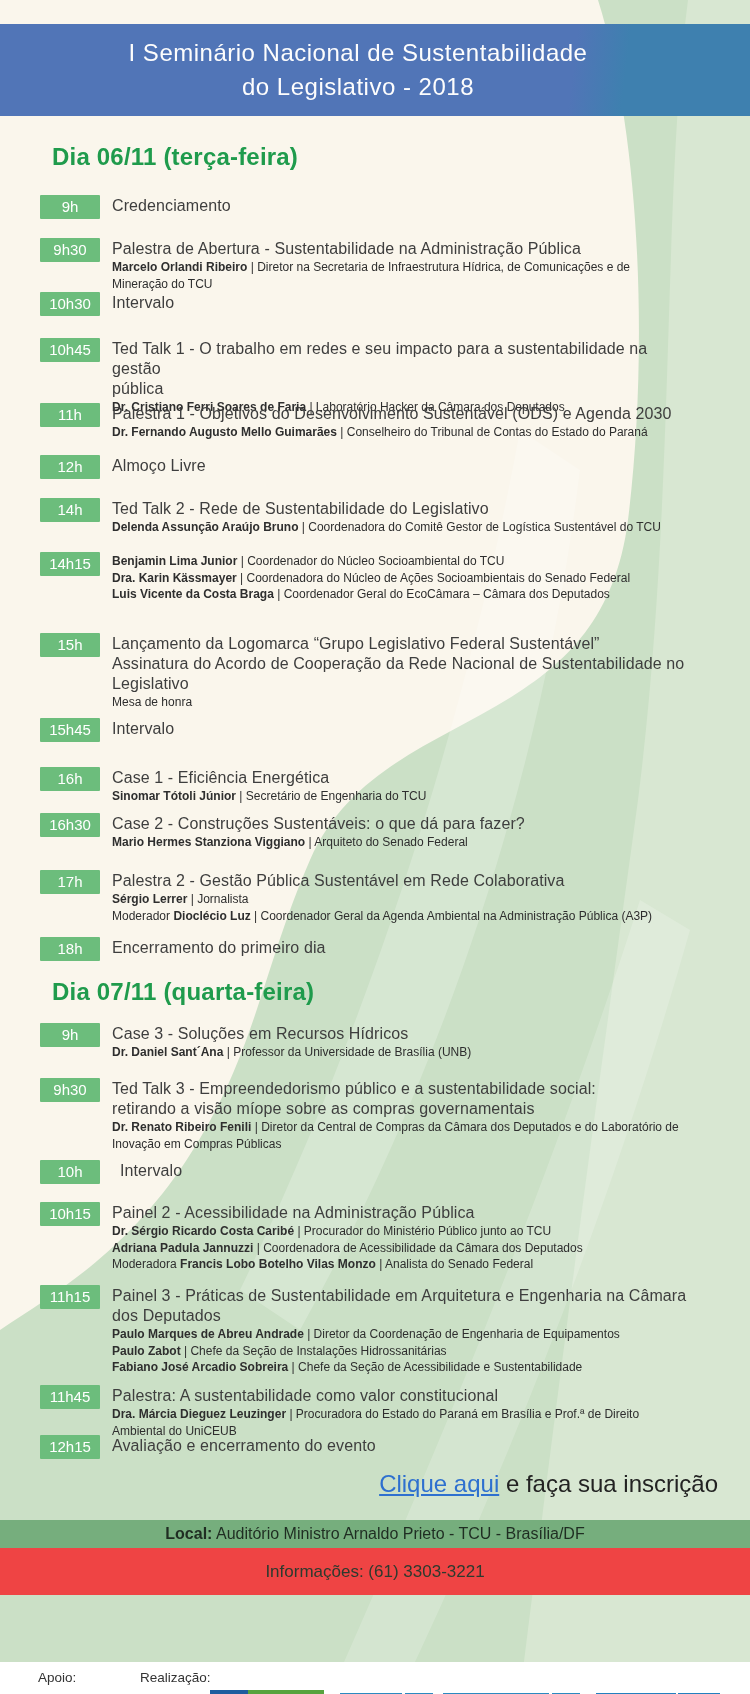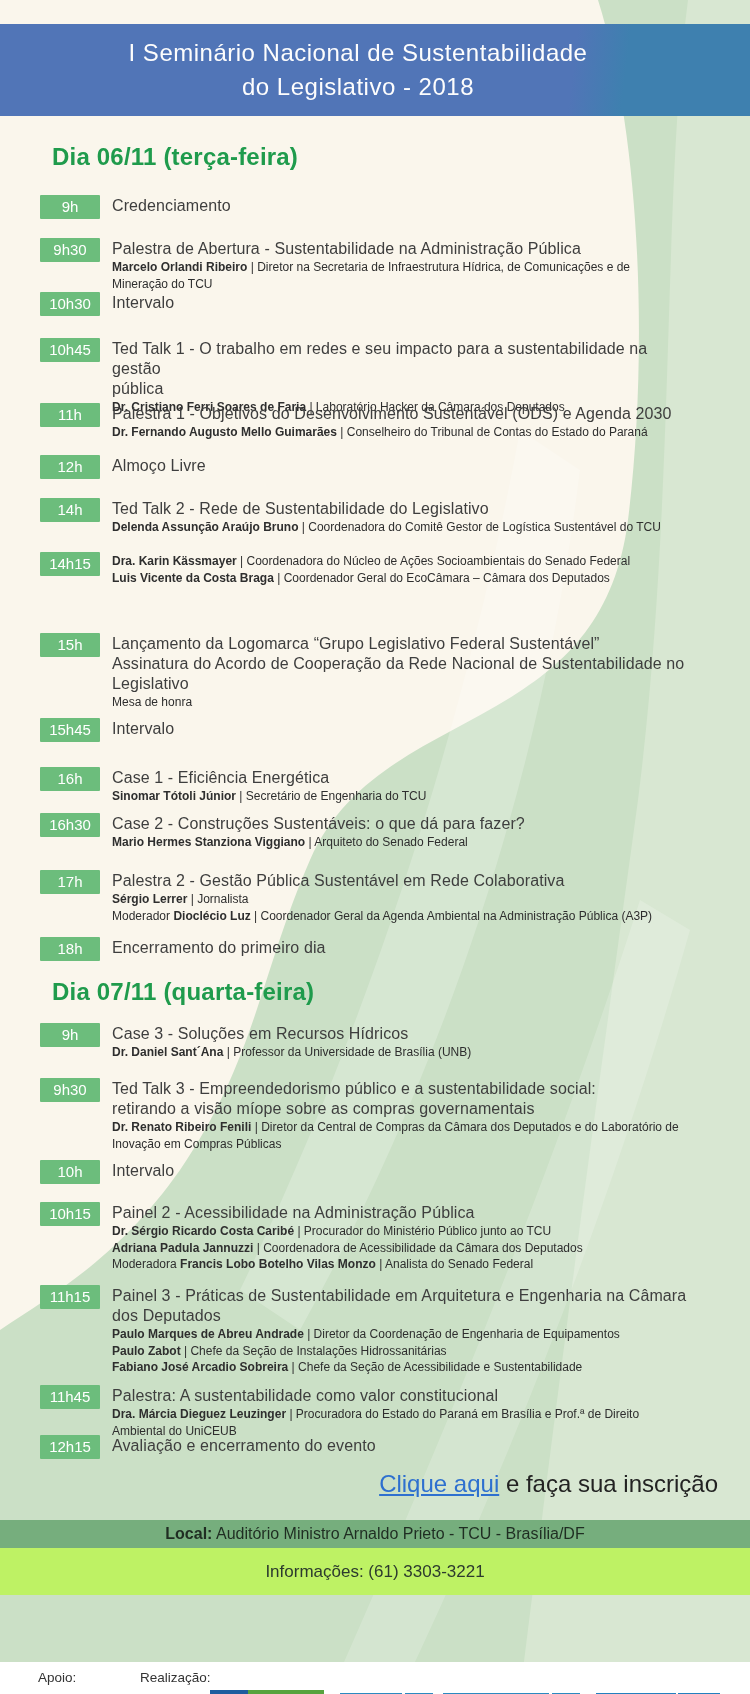--- a/index.html
+++ b/index.html
@@ -26,21 +26,21 @@
   .speaker{color:#2e2e2e; font-size:12px; line-height:16.5px;}
   .speaker .b{font-weight:bold;}
 
   .cta{position:absolute; top:1470px; left:0; width:750px; text-align:right; padding-right:32px;
     box-sizing:border-box; font-size:24px; color:#222;}
   .cta a{color:#2e70cf; text-decoration:underline; cursor:pointer;}
 
   .bar-local{position:absolute; top:1520px; left:0; width:750px; height:28px; background:#76ae7d;
     text-align:center; line-height:28px; font-size:16px; color:#1f2d22;}
   .bar-local .b{font-weight:bold;}
-  .bar-info{position:absolute; top:1548px; left:0; width:750px; height:47px; background:#bef264;
+  .bar-info{position:absolute; top:1548px; left:0; width:750px; height:47px; background:#ef4444;
     text-align:center; line-height:47px; font-size:17px; color:#2c3a2e;}
 
   .footer{position:absolute; top:1662px; left:0; width:750px; height:112px; background:#ffffff;}
   .footer .lbl{position:absolute; top:8px; font-size:13.5px; color:#333;}
   .lbl.apoio{left:38px;} .lbl.realiz{left:140px;}
 
   .logo{position:absolute; display:flex; align-items:center;}
   
   .logo.sind{left:42px; top:36px;}
   .pinwheel{position:relative; width:26px; height:28px; margin-right:6px;}
@@ -148,20 +148,21 @@
       <div class="item" style="top: 498px;">
         <div class="badge">14h</div>
         <div class="item-content">
           <div class="session-title">Ted Talk 2 - Rede de Sustentabilidade do Legislativo</div>
           <div class="speaker"><span class="b">Delenda Assunção Araújo Bruno</span><span> | Coordenadora do Comitê Gestor de Logística Sustentável do TCU</span></div>
         </div>
       </div>
       <div class="item" style="top: 552px;">
         <div class="badge">14h15</div>
         <div class="item-content">
+          <div class="speaker"><span class="b">Benjamin Lima Junior</span><span> | Coordenador do Núcleo Socioambiental do TCU</span></div>
           <div class="speaker"><span class="b">Dra. Karin Kässmayer</span><span> | Coordenadora do Núcleo de Ações Socioambientais do Senado Federal</span></div>
           <div class="speaker"><span class="b">Luis Vicente da Costa Braga</span><span> | Coordenador Geral do EcoCâmara – Câmara dos Deputados</span></div>
         </div>
       </div>
       <div class="item" style="top: 633px;">
         <div class="badge">15h</div>
         <div class="item-content">
           <div class="session-title">Lançamento da Logomarca “Grupo Legislativo Federal Sustentável”</div>
           <div class="session-title">Assinatura do Acordo de Cooperação da Rede Nacional de Sustentabilidade no Legislativo</div>
           <div class="speaker"><span>Mesa de honra</span></div>
@@ -210,21 +211,21 @@
         </div>
       </div>
       <div class="item" style="top: 1078px;">
         <div class="badge">9h30</div>
         <div class="item-content">
           <div class="session-title">Ted Talk 3 - Empreendedorismo público e a sustentabilidade social:</div>
           <div class="session-title">retirando a visão míope sobre as compras governamentais</div>
           <div class="speaker"><span class="b">Dr. Renato Ribeiro Fenili</span><span> | Diretor da Central de Compras da Câmara dos Deputados e do Laboratório de Inovação em Compras Públicas</span></div>
         </div>
       </div>
-      <div class="item" style="top: 1160px;">
+      <div class="item" style="top: 1160px; padding-left: 8px;">
         <div class="badge">10h</div>
         <div class="item-content">
           <div class="session-title">Intervalo</div>
         </div>
       </div>
       <div class="item" style="top: 1202px;">
         <div class="badge">10h15</div>
         <div class="item-content">
           <div class="session-title">Painel 2 - Acessibilidade na Administração Pública</div>
           <div class="speaker"><span class="b">Dr. Sérgio Ricardo Costa Caribé</span><span> | Procurador do Ministério Público junto ao TCU</span></div>

